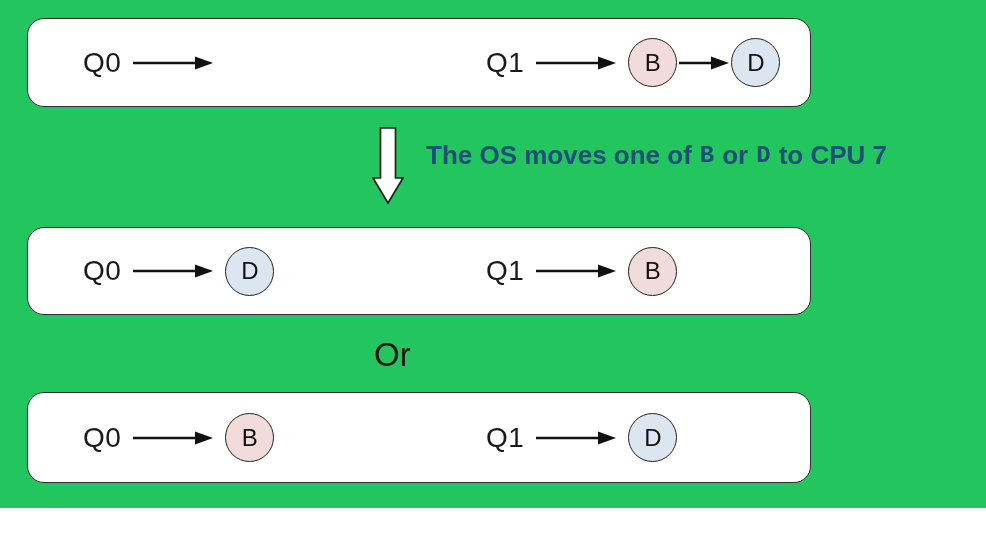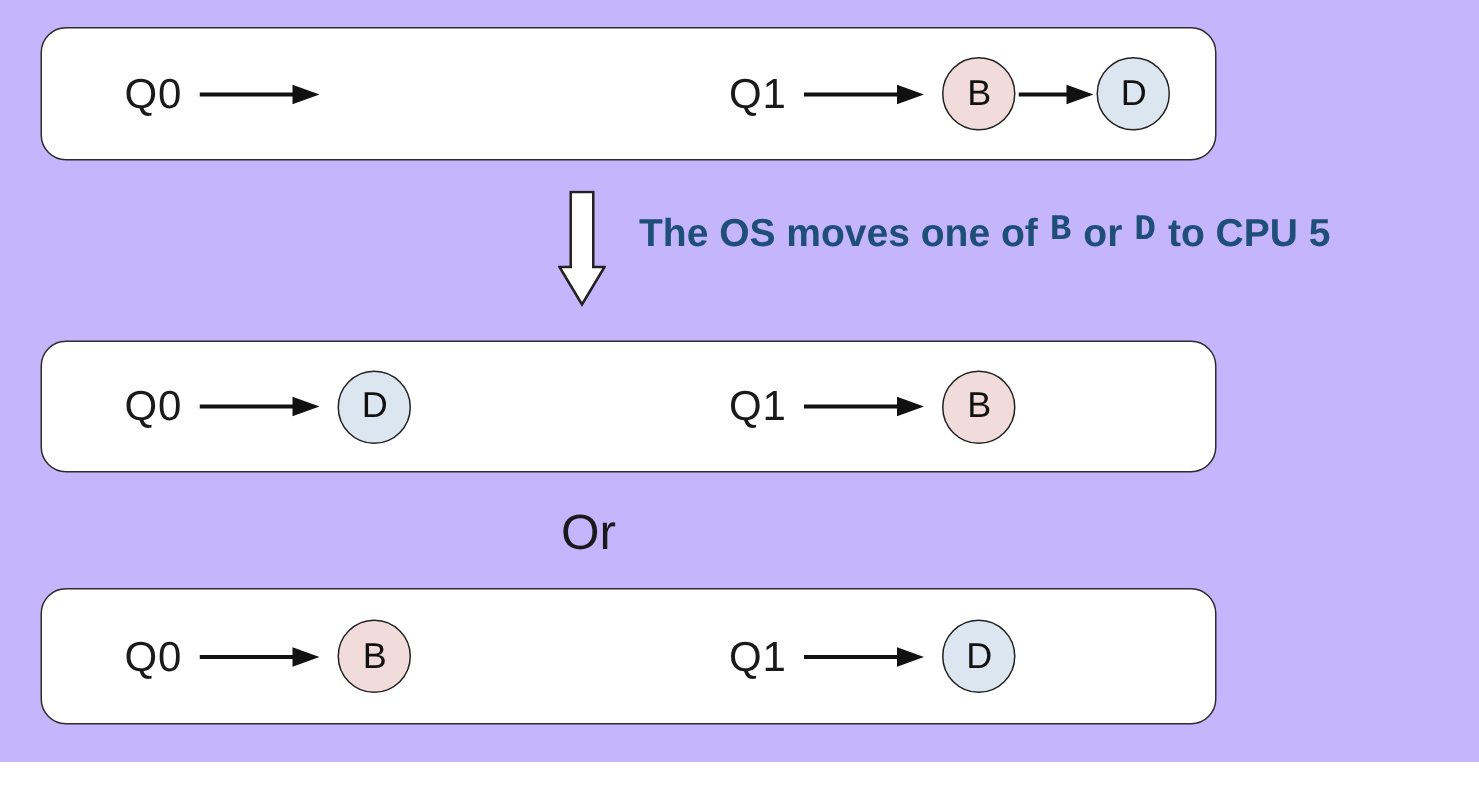--- a/index.html
+++ b/index.html
@@ -1,21 +1,21 @@
 <!DOCTYPE html>
 <html><head>
 <meta charset="utf-8">
 <style>
   * { margin: 0; padding: 0; box-sizing: border-box; }
   html, body { background: #ffffff; }
   .stage {
     position: relative;
     width: 986px;
     height: 508px;
-    background: #c4b5fd;
+    background: #22c55e;
     font-family: "Liberation Sans", sans-serif;
     overflow: hidden;
     padding-left: 20px;
   }
   .queue-box {
     position: absolute;
     left: 27px;
     width: 784px;
     border: 1.7px solid #2d2d2d;
     border-radius: 17px;
@@ -62,21 +62,21 @@
   .transition-arrow {
     position: absolute;
     left: 372px;
     top: 127px;
   }
   .annotation {
     position: absolute;
     left: 426px;
     top: 140px;
     display: flex;
-    align-items: flex-start;
+    align-items: center;
     gap: 8px;
     color: #1F4E79;
     font-weight: bold;
     font-size: 26px;
     white-space: nowrap;
   }
   .annotation .mono {
     font-family: "Liberation Mono", monospace;
     font-size: 24px;
     font-weight: bold;
@@ -123,21 +123,21 @@
 
   <svg class="transition-arrow" width="32" height="78" viewBox="0 0 32 78">
     <polygon points="8.5,1 23.5,1 23.5,51 31,51 16,76 1,51 8.5,51" fill="#ffffff" stroke="#222222" stroke-width="1.7" stroke-linejoin="miter"></polygon>
   </svg>
 
   <div class="annotation">
     <span>The OS moves one of</span>
     <span class="mono">B</span>
     <span>or</span>
     <span class="mono">D</span>
-    <span>to CPU 5</span>
+    <span>to CPU 7</span>
   </div>
 
   <div class="queue-box box-2">
     <div class="queue-group group-q0">
       <span class="queue-label">Q0</span>
       <svg class="arrow-svg" width="80" height="16" viewBox="0 0 80 16">
         <line x1="0" y1="8" x2="63" y2="8" stroke="#111" stroke-width="2.6"></line>
         <polygon points="62,1.5 80,8 62,14.5" fill="#111"></polygon>
       </svg>
       <div class="proc-circle fill-blue">

